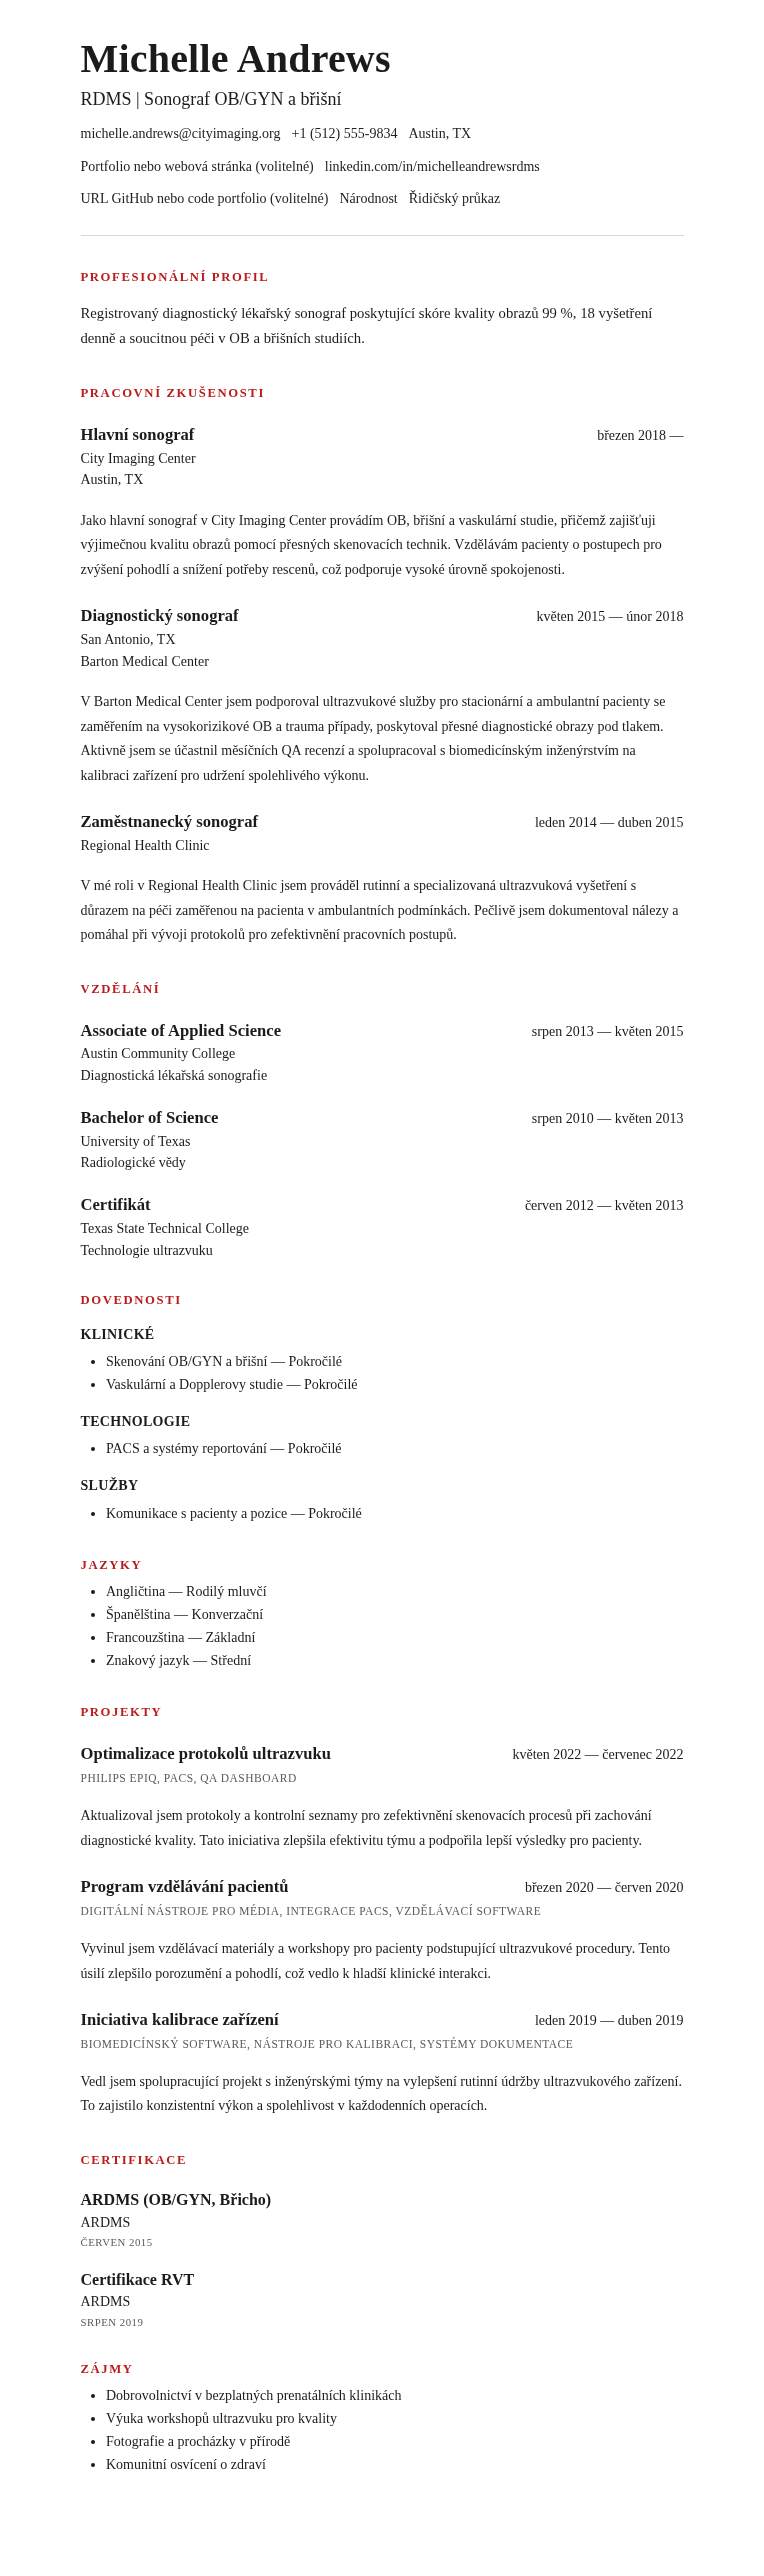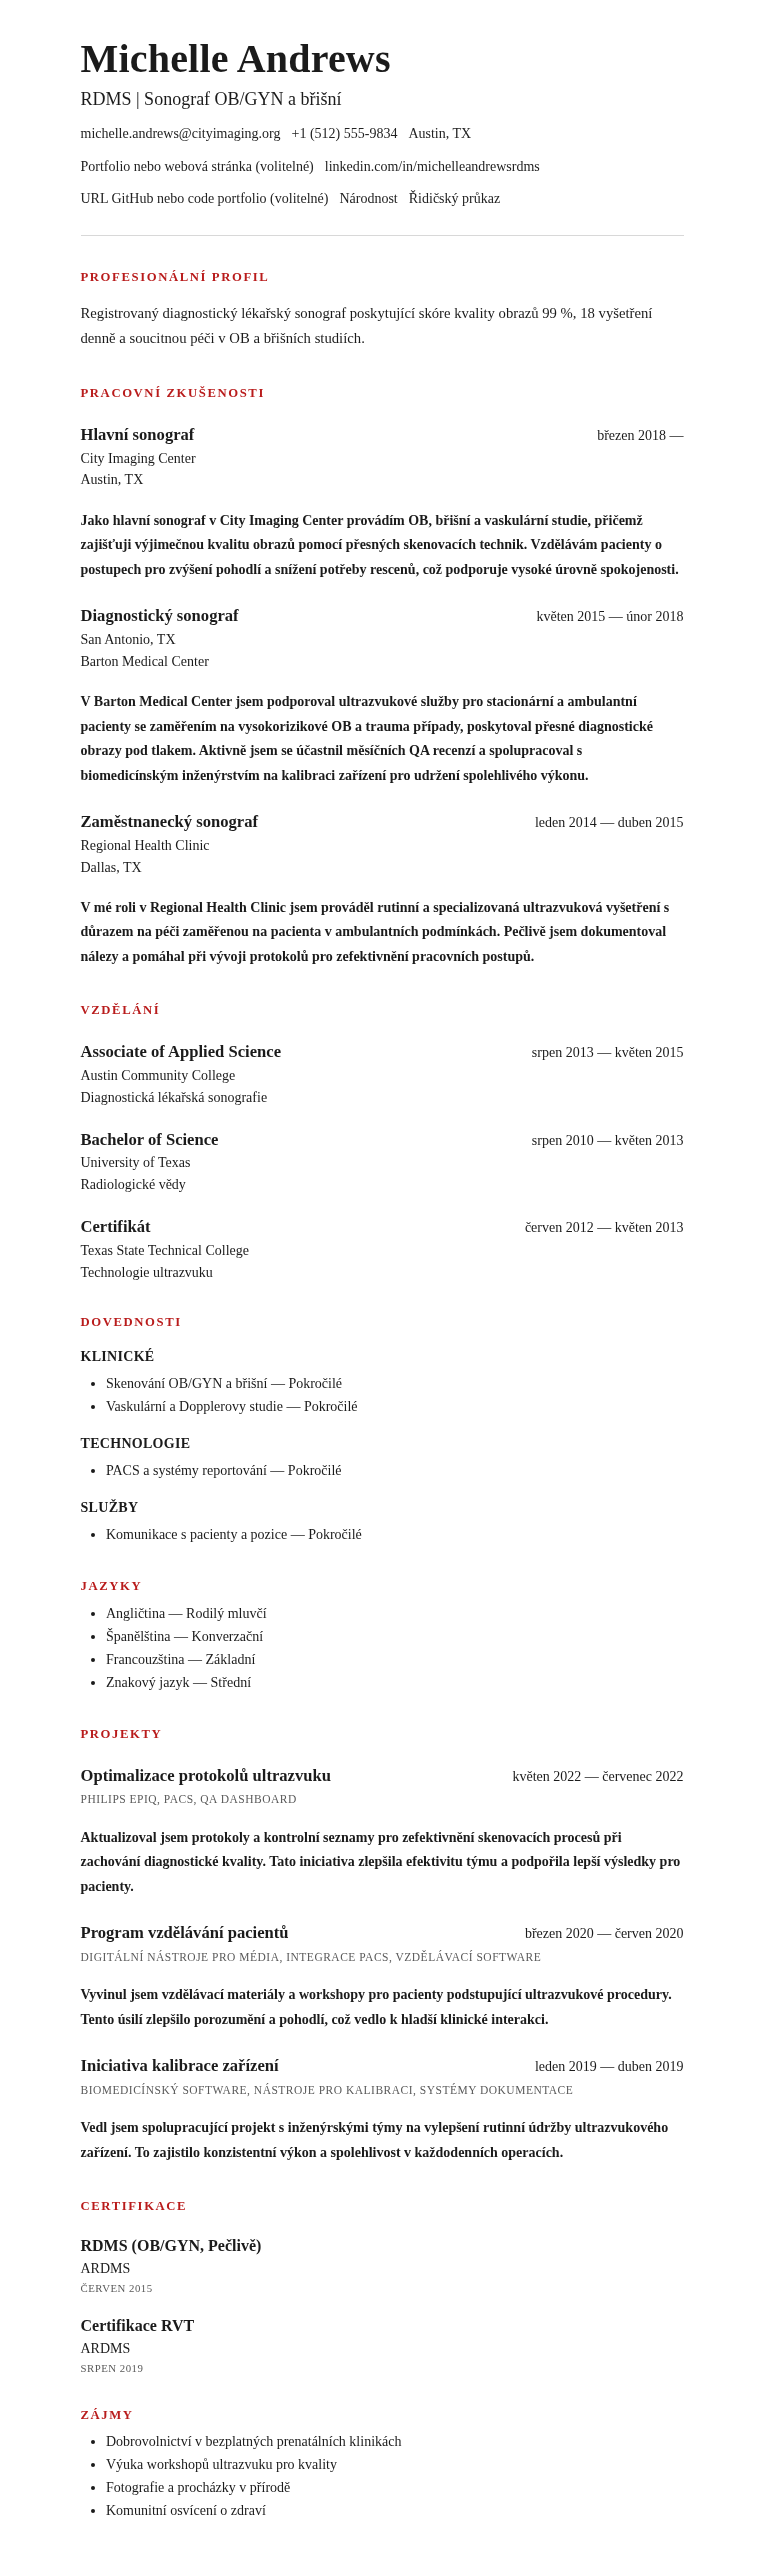--- a/index.html
+++ b/index.html
@@ -19,21 +19,21 @@
   .section { margin-top: 34px; }
   .section-heading { font-size: 12.7px; font-weight: 700; letter-spacing: 1.6px; color: #b91c1c; }
 
   .profile-text { font-size: 14.7px; line-height: 1.75; margin-top: 15.3px; }
 
   .entry { margin-top: 24px; }
   .entry-head { display: flex; justify-content: space-between; align-items: baseline; gap: 32px; }
   .entry-title { font-size: 16.6px; font-weight: 700; }
   .entry-dates { font-size: 14px; white-space: nowrap; }
   .entry-sub { font-size: 14px; margin-top: 5.7px; }
-  .entry-desc { font-size: 14px; line-height: 1.75; margin-top: 20.4px; font-weight: bold; }
+  .entry-desc { font-size: 14px; line-height: 1.75; margin-top: 20.4px; }
 
   .subheading { font-size: 14px; font-weight: 700; margin-top: 19px; letter-spacing: 0.3px; }
   .bullets { margin-top: 8.3px; padding-left: 25.5px; list-style: disc; }
   .bullets li { font-size: 14px; line-height: 1.5; margin-top: 2px; }
 
   .tools { font-size: 11.5px; letter-spacing: 0.5px; color: #5a5a5a; margin-top: 7.6px; }
 
   .cert-entry { margin-top: 23px; }
   .cert-name { font-size: 16px; font-weight: 700; }
   .cert-issuer { font-size: 14px; margin-top: 5.7px; }
@@ -93,21 +93,20 @@
       <div class="entry-sub">Barton Medical Center</div>
       <p class="entry-desc">V Barton Medical Center jsem podporoval ultrazvukové služby pro stacionární a ambulantní pacienty se zaměřením na vysokorizikové OB a trauma případy, poskytoval přesné diagnostické obrazy pod tlakem. Aktivně jsem se účastnil měsíčních QA recenzí a spolupracoval s biomedicínským inženýrstvím na kalibraci zařízení pro udržení spolehlivého výkonu.</p>
     </article>
 
     <article class="entry">
       <div class="entry-head">
         <h3 class="entry-title">Zaměstnanecký sonograf</h3>
         <span class="entry-dates">leden 2014 — duben 2015</span>
       </div>
       <div class="entry-sub">Regional Health Clinic</div>
-      <div class="entry-sub">Dallas, TX</div>
       <p class="entry-desc">V mé roli v Regional Health Clinic jsem prováděl rutinní a specializovaná ultrazvuková vyšetření s důrazem na péči zaměřenou na pacienta v ambulantních podmínkách. Pečlivě jsem dokumentoval nálezy a pomáhal při vývoji protokolů pro zefektivnění pracovních postupů.</p>
     </article>
   </section>
 
   <section class="section">
     <h2 class="section-heading">VZDĚLÁNÍ</h2>
 
     <article class="entry">
       <div class="entry-head">
         <h3 class="entry-title">Associate of Applied Science</h3>
@@ -194,21 +193,21 @@
       </div>
       <div class="tools">BIOMEDICÍNSKÝ SOFTWARE, NÁSTROJE PRO KALIBRACI, SYSTÉMY DOKUMENTACE</div>
       <p class="entry-desc">Vedl jsem spolupracující projekt s inženýrskými týmy na vylepšení rutinní údržby ultrazvukového zařízení. To zajistilo konzistentní výkon a spolehlivost v každodenních operacích.</p>
     </article>
   </section>
 
   <section class="section">
     <h2 class="section-heading">CERTIFIKACE</h2>
 
     <article class="cert-entry">
-      <h3 class="cert-name">RDMS (OB/GYN, Pečlivě)</h3>
+      <h3 class="cert-name">ARDMS (OB/GYN, Břicho)</h3>
       <div class="cert-issuer">ARDMS</div>
       <div class="cert-date">ČERVEN 2015</div>
     </article>
 
     <article class="cert-entry">
       <h3 class="cert-name">Certifikace RVT</h3>
       <div class="cert-issuer">ARDMS</div>
       <div class="cert-date">SRPEN 2019</div>
     </article>
   </section>

